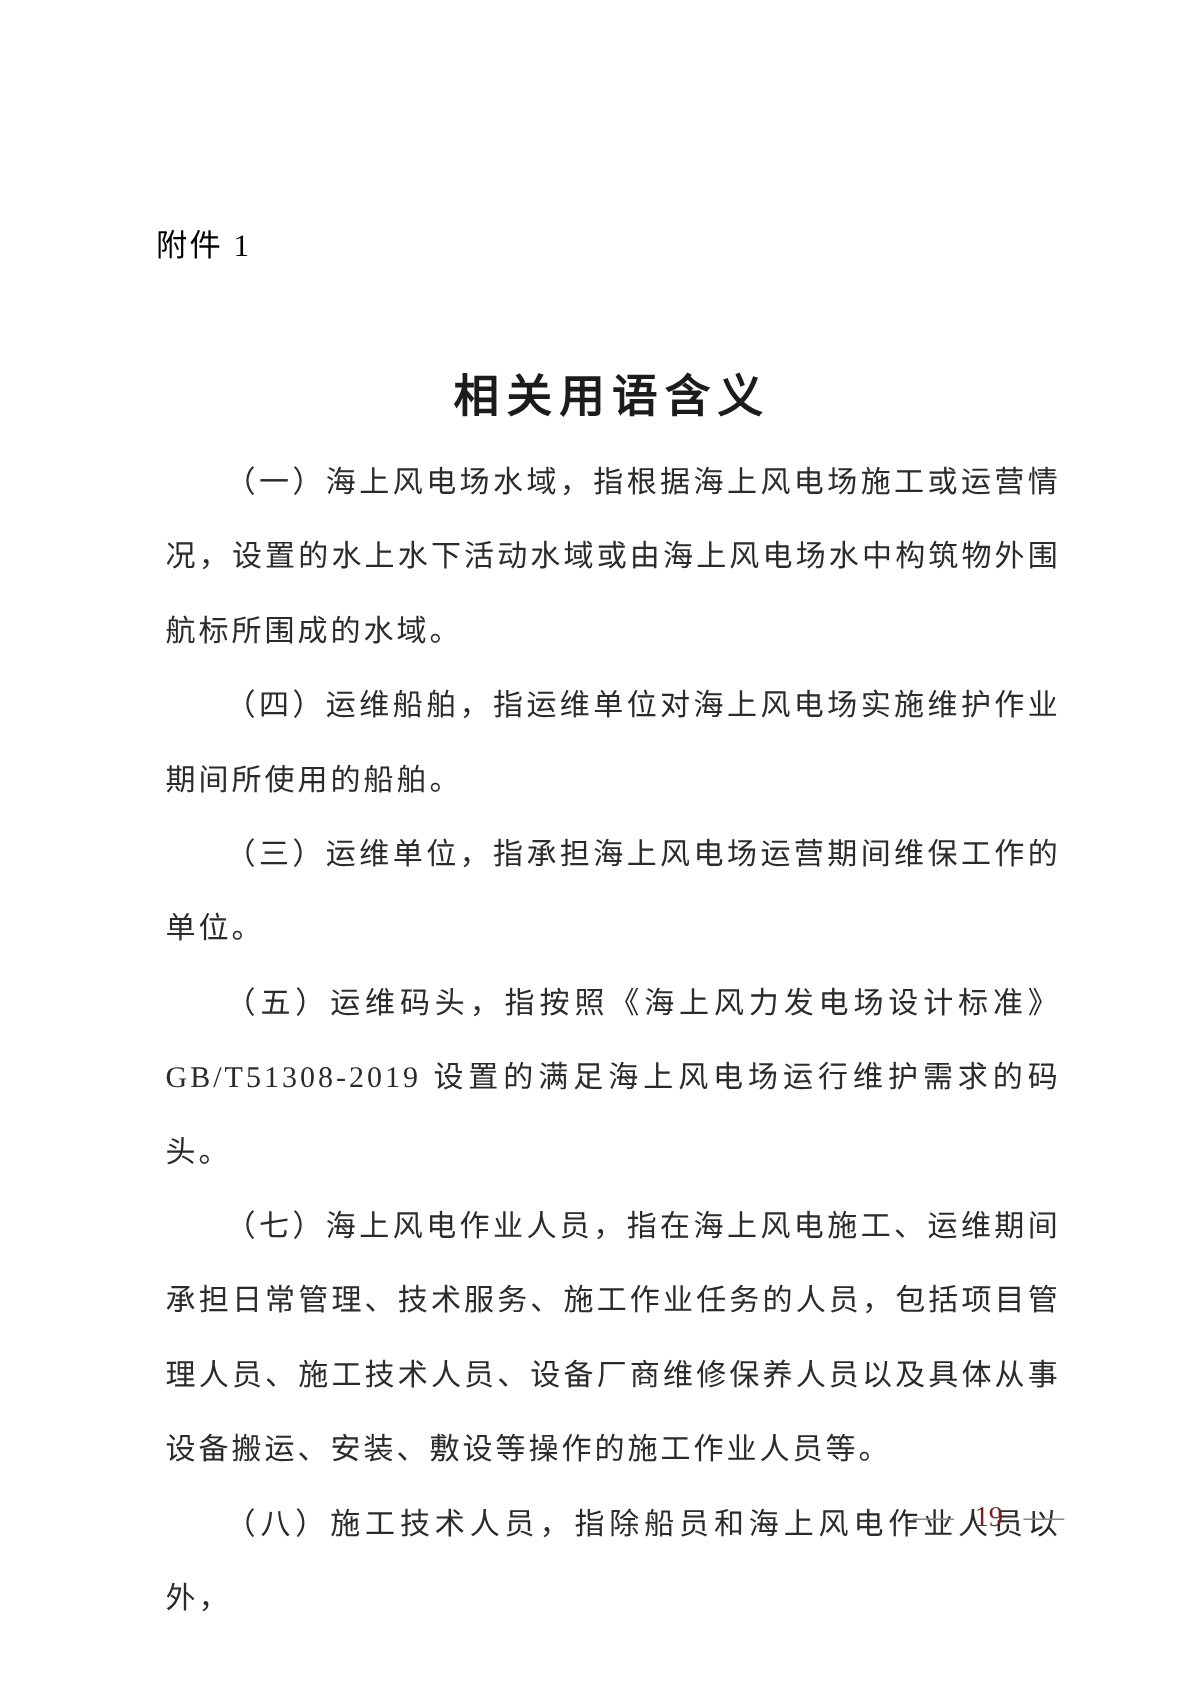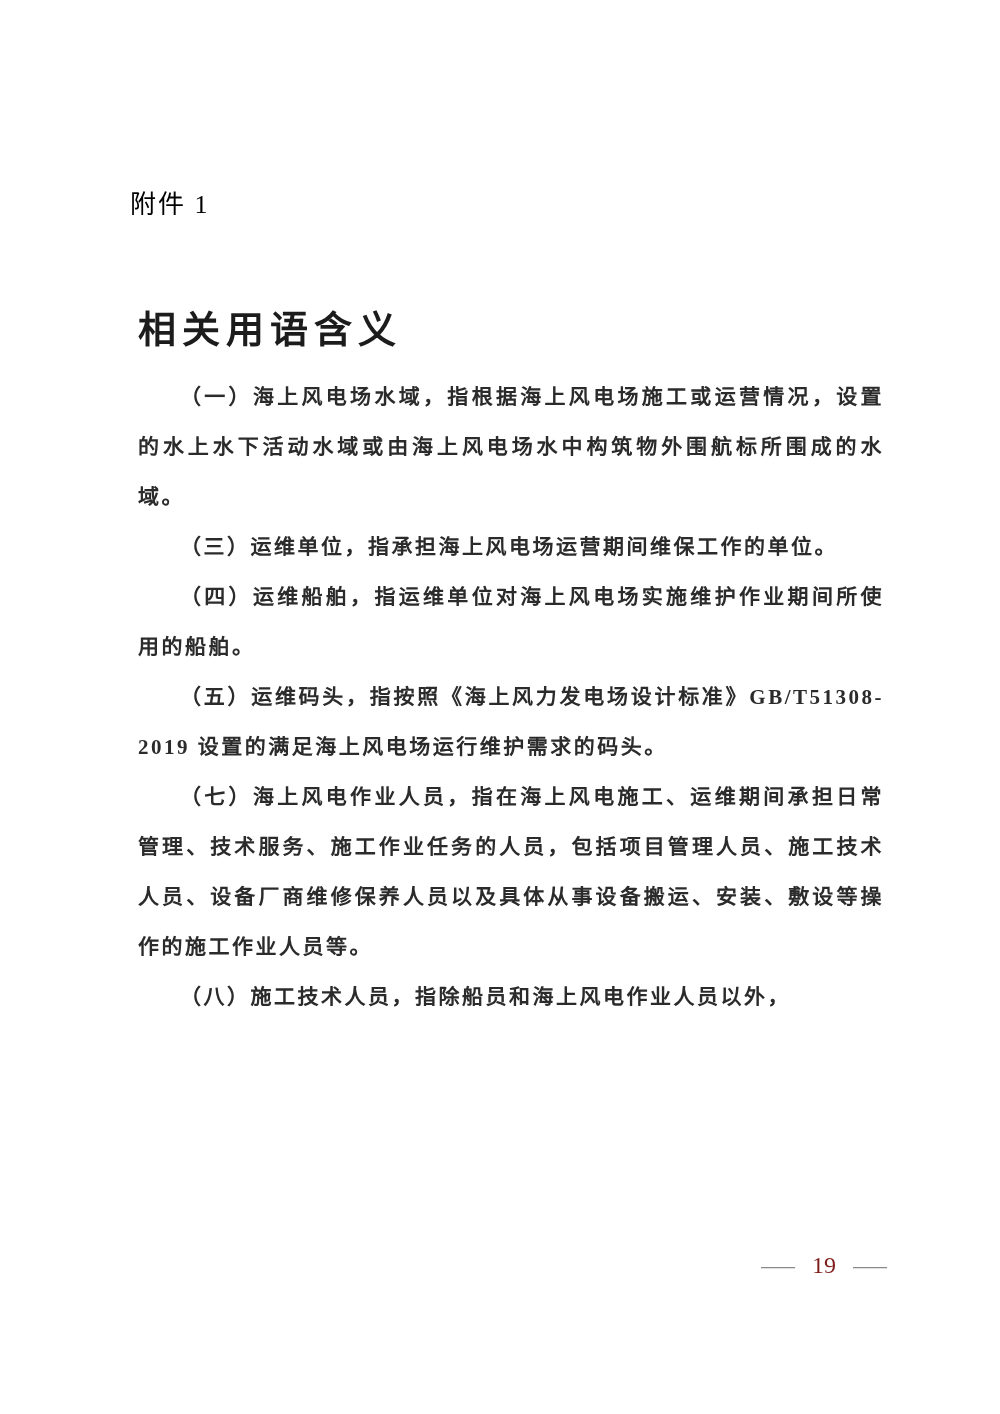--- a/index.html
+++ b/index.html
@@ -22,43 +22,42 @@
     left: 130px;
     font-size: 26px;
     letter-spacing: 2px;
     color: #000000;
   }
   .doc-title {
     position: absolute;
     top: 274px;
     left: 138px;
     width: 744px;
-    text-align: left;
+    text-align: center;
     font-family: "Liberation Sans", "DejaVu Sans", sans-serif;
     font-weight: bold;
     font-size: 38px;
     letter-spacing: 6px;
     color: #1c1c1c;
   }
   .doc-body {
     position: absolute;
     top: 372px;
     left: 138px;
     width: 746px;
   }
   .doc-body p {
     margin: 0;
-    font-size: 21px;
-    line-height: 50px;
+    font-size: 25px;
+    line-height: 62px;
     letter-spacing: 2.5px;
     text-indent: 2em;
     text-align: justify;
     text-justify: inter-character;
     color: #2b2b2b;
-    font-weight: bold;
   }
   .page-footer {
     position: absolute;
     top: 1252px;
     right: 118px;
     display: flex;
     align-items: center;
     gap: 22px;
     font-size: 24px;
     color: #1c1c1c;
@@ -77,22 +76,22 @@
 <body>
 
 <div class="page">
 
   <div class="attachment-label">附件 1</div>
 
   <h1 class="doc-title">相关用语含义</h1>
 
   <div class="doc-body">
     <p>（一）海上风电场水域，指根据海上风电场施工或运营情况，设置的水上水下活动水域或由海上风电场水中构筑物外围航标所围成的水域。</p>
+    <p>（四）运维船舶，指运维单位对海上风电场实施维护作业期间所使用的船舶。</p>
     <p>（三）运维单位，指承担海上风电场运营期间维保工作的单位。</p>
-    <p>（四）运维船舶，指运维单位对海上风电场实施维护作业期间所使用的船舶。</p>
     <p>（五）运维码头，指按照《海上风力发电场设计标准》GB/T51308-2019 设置的满足海上风电场运行维护需求的码头。</p>
     <p>（七）海上风电作业人员，指在海上风电施工、运维期间承担日常管理、技术服务、施工作业任务的人员，包括项目管理人员、施工技术人员、设备厂商维修保养人员以及具体从事设备搬运、安装、敷设等操作的施工作业人员等。</p>
     <p>（八）施工技术人员，指除船员和海上风电作业人员以外，</p>
   </div>
 
   <div class="page-footer">
     <span class="dash">—</span>
     <span class="num">19</span>
     <span class="dash">—</span>
   </div>

